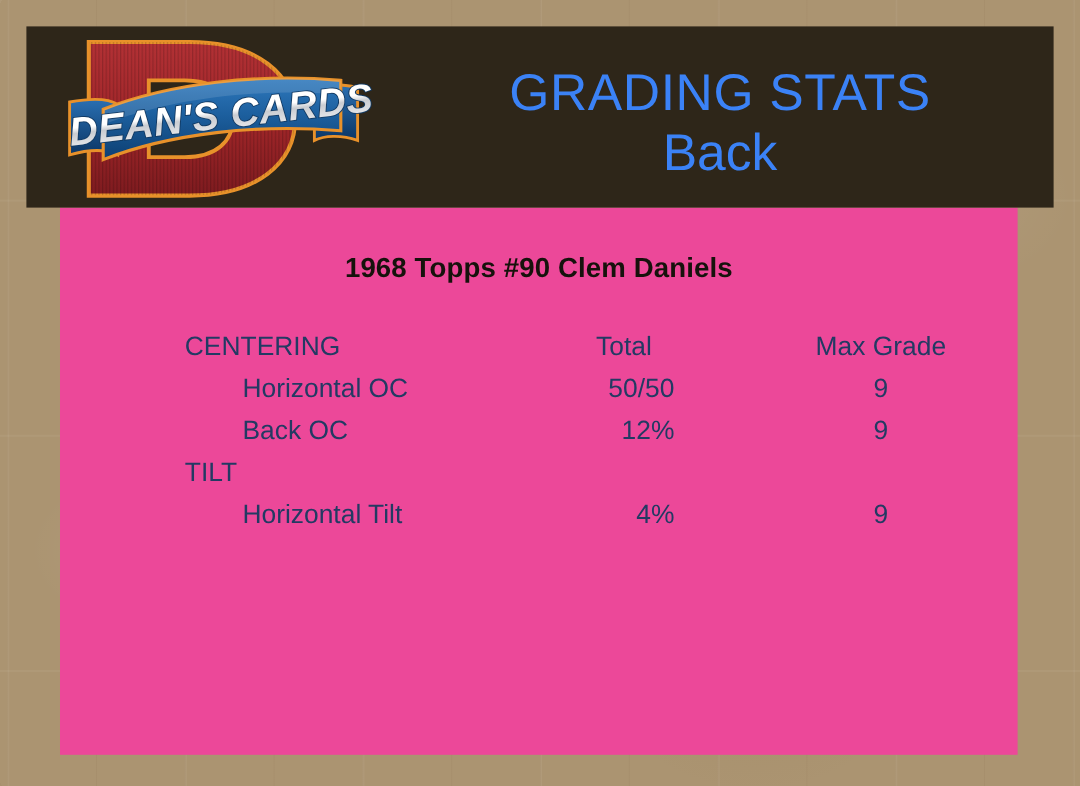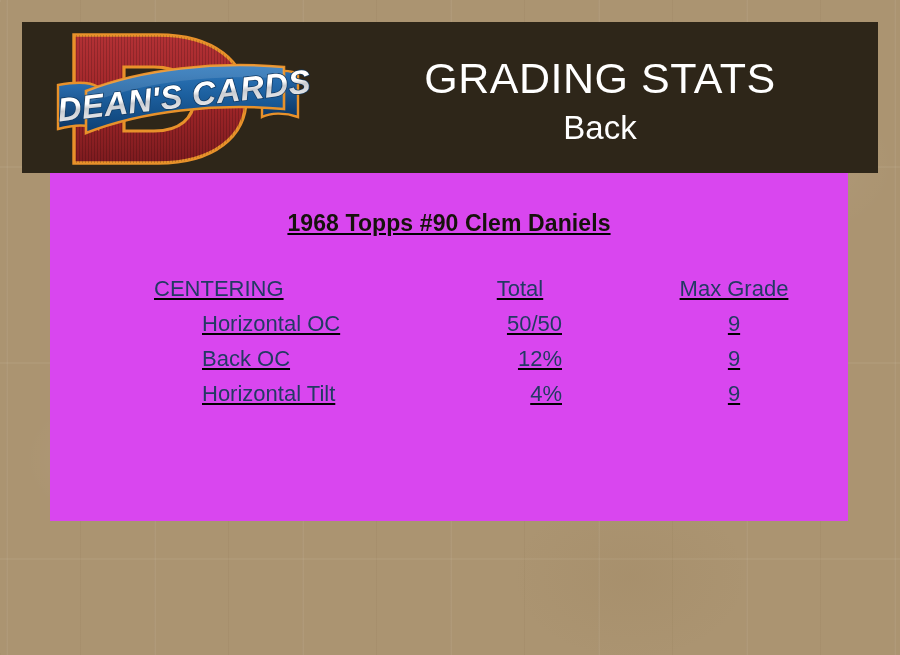--- a/index.html
+++ b/index.html
@@ -69,46 +69,45 @@
   }
   #logo svg { display: block; width: 100%; height: 100%; }
 
   
   #header-titles {
     position: absolute;
     left: 300px;
     right: 0;
     top: 30px;
     text-align: center;
-    color: #ffffff;
+    color: #3b82f6;
   }
   #main-title {
     font-size: 43px;
     font-weight: 400;
     letter-spacing: 0.5px;
     line-height: 52px;
     white-space: nowrap;
   }
   #sub-title {
-    font-size: 33px;
+    font-size: 43px;
     font-weight: 400;
     line-height: 44px;
     margin-top: 2px;
   }
 
   
   #panel {
     position: absolute;
     left: 50px;
     top: 173px;
     width: 798px;
-    height: 348px;
-    background: #d946ef;
+    height: 456px;
+    background: #ec4899;
     z-index: 2;
-    text-decoration: underline;
   }
 
   #card-heading {
     text-align: center;
     font-size: 23px;
     font-weight: bold;
     color: #16120c;
     margin-top: 37px;
     letter-spacing: 0.1px;
   }
@@ -257,20 +256,23 @@
         <tr>
           <td class="row-label">Horizontal OC</td>
           <td class="row-value">50/50</td>
           <td class="row-grade">9</td>
         </tr>
         <tr>
           <td class="row-label">Back OC</td>
           <td class="row-value">12%</td>
           <td class="row-grade">9</td>
         </tr>
+        <tr class="section-label">
+          <td colspan="3">TILT</td>
+        </tr>
         <tr>
           <td class="row-label">Horizontal Tilt</td>
           <td class="row-value">4%</td>
           <td class="row-grade">9</td>
         </tr>
       </tbody>
   </table>
 </div>
 
 </body></html>

